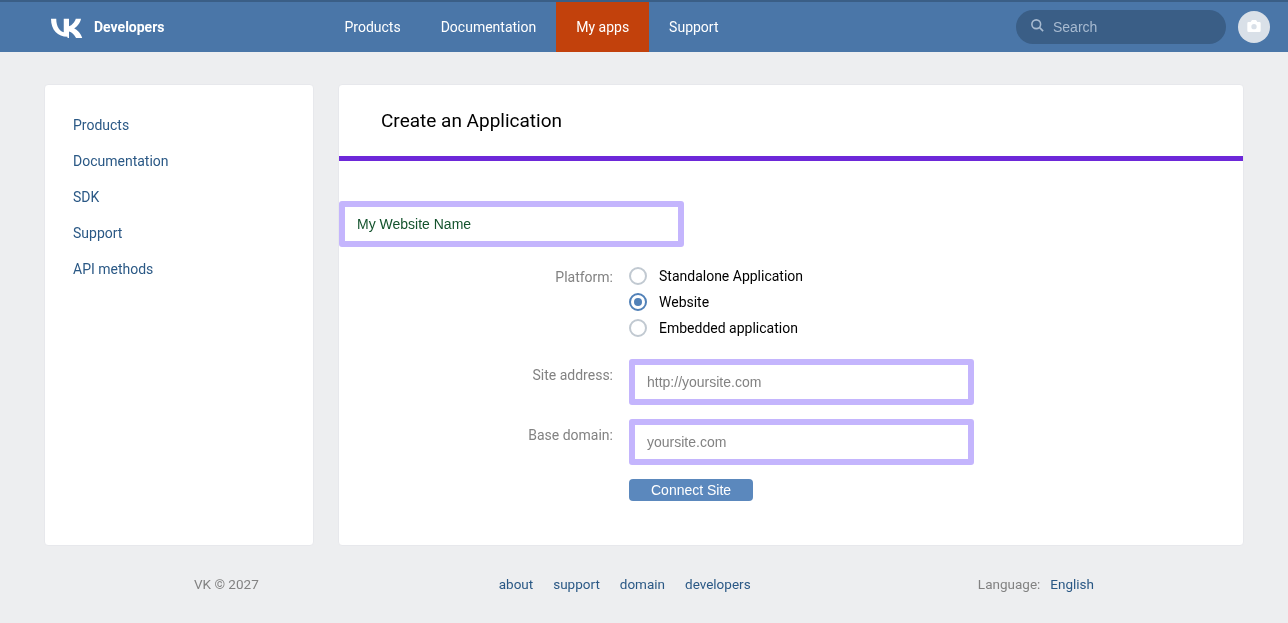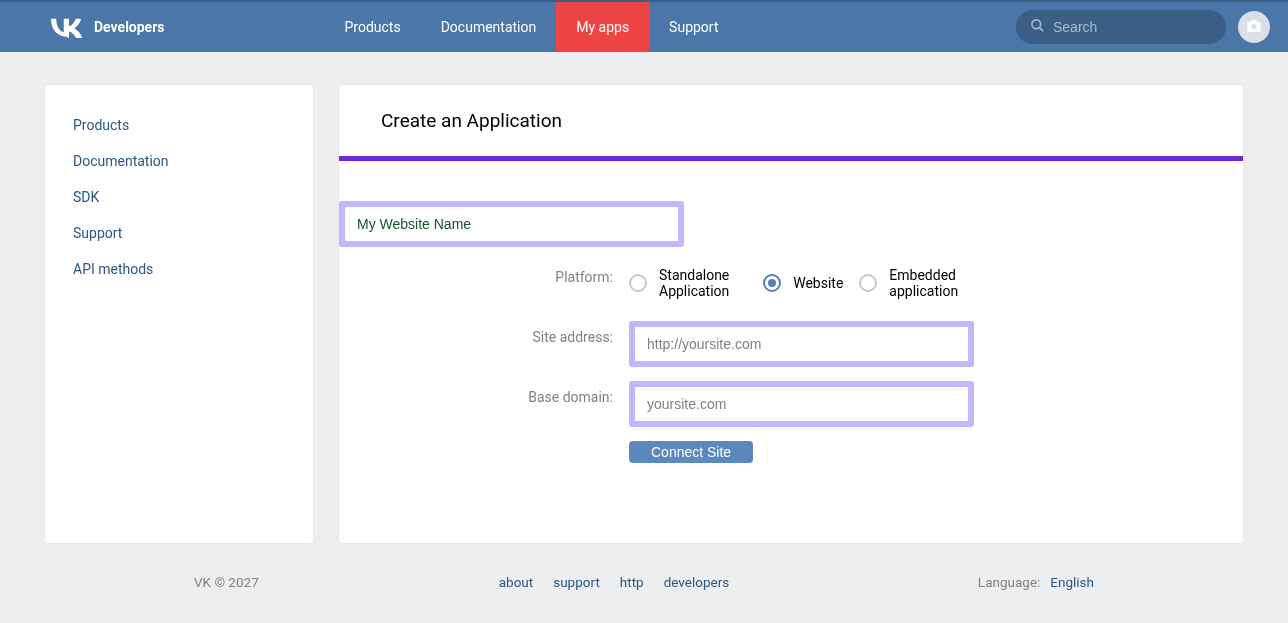--- a/index.html
+++ b/index.html
@@ -20,21 +20,21 @@
     padding: 0 0 0 48px;
   }
   .logo-wrap { display: flex; align-items: center; gap: 10px; }
   .logo-wrap svg { display: block; }
   .logo-text { color: #fff; font-weight: 700; font-size: 14px; }
   .nav { display: flex; margin-left: 160px; height: 100%; }
   .nav-item {
     color: #fff; font-size: 14px; padding: 0 20px;
     display: flex; align-items: center; height: 100%; cursor: pointer;
   }
-  .nav-item.active { background: #ef4444; }
+  .nav-item.active { background: #c2410c; }
   .spacer { flex: 1; }
   .search-box {
     background: #3a5e86; border-radius: 18px; height: 34px; width: 210px;
     display: flex; align-items: center; padding: 0 14px; gap: 8px;
   }
   .search-box input {
     background: transparent; border: none; outline: none;
     color: #a8bbd1; font-size: 14px; width: 100%;
   }
   .search-box input::placeholder { color: #a8bbd1; }
@@ -68,21 +68,21 @@
   .form-label {
     width: 290px; text-align: right; color: #828282; font-size: 14px;
     padding: 8px 16px 0 0;
   }
   .form-control { width: 345px; }
   input.text-input {
     width: 100%; border: 6px solid #c4b5fd; border-radius: 3px;
     padding: 9px 12px; font-size: 14px; color: #14532d; outline: none;
   }
   input.text-input::placeholder { color: #828282; }
-  .radio-group { display: flex; flex-direction: row; gap: 16px; padding-top: 6px; }
+  .radio-group { display: flex; flex-direction: column; gap: 8px; padding-top: 6px; }
   .radio-item { display: flex; align-items: center; gap: 12px; cursor: pointer; }
   .radio-dot {
     width: 18px; height: 18px; border: 2px solid #c1c9d1; border-radius: 50%;
     display: flex; align-items: center; justify-content: center; flex-shrink: 0;
   }
   .radio-item.selected .radio-dot { border-color: #5181b8; }
   .radio-item.selected .radio-dot::after {
     content: ""; width: 8px; height: 8px; background: #5181b8; border-radius: 50%;
   }
   .radio-label { font-size: 14px; color: #000; }
@@ -204,20 +204,20 @@
 
     </div>
   </div>
 </div>
 
 <div class="footer">
   <span>VK © 2027</span>
   <div class="footer-links">
     <a>about</a>
     <a>support</a>
-    <a>http</a>
+    <a>domain</a>
     <a>developers</a>
   </div>
   <div class="lang-wrap">
     <span>Language:</span>
     <span class="lang-val">English</span>
   </div>
 </div>
 
 </body></html>

